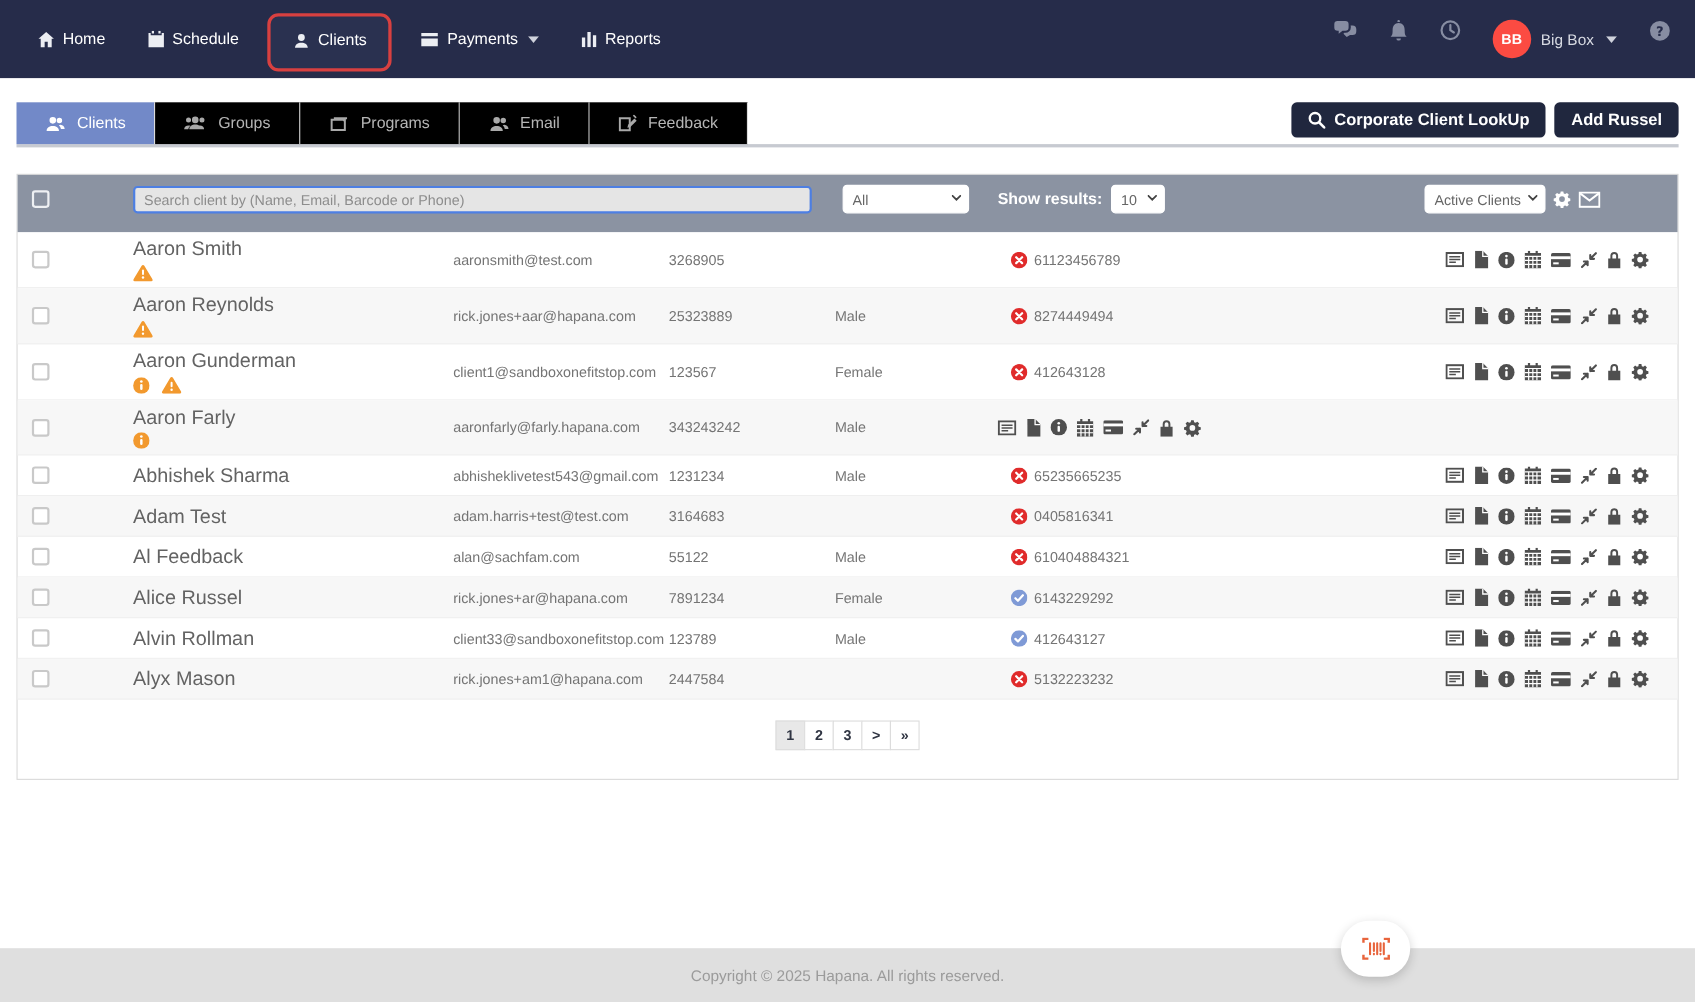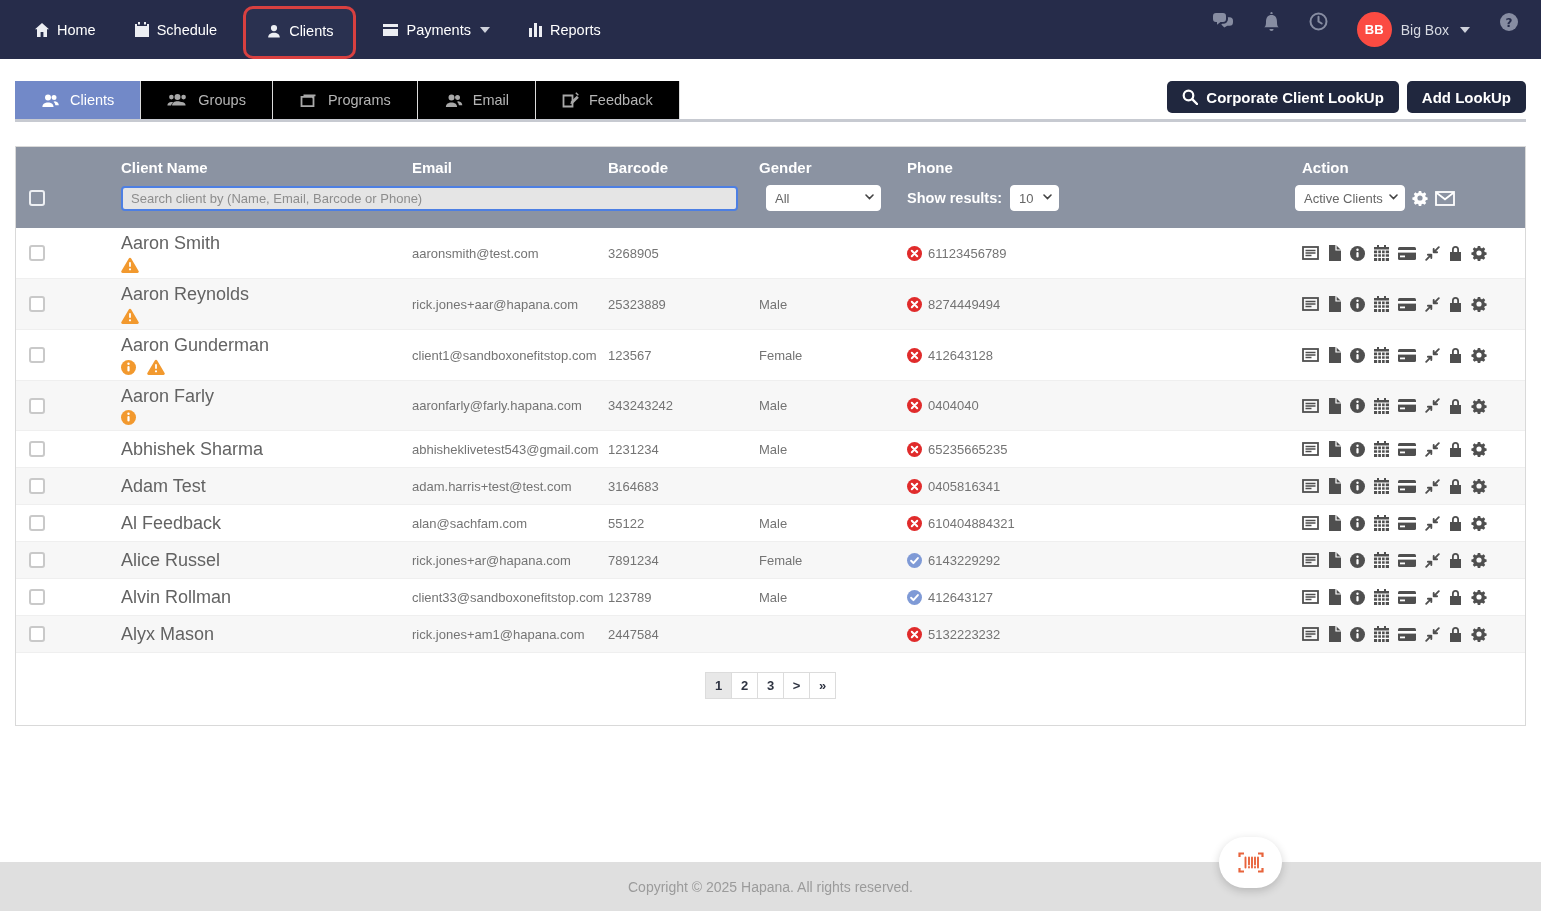--- a/index.html
+++ b/index.html
@@ -8,21 +8,21 @@
     position: relative;
     font-family: "Liberation Sans", sans-serif;
     background: #ffffff;
     overflow: hidden;
     color: #333;
   }
   svg { display:block; }
 
   
   .topnav {
-    height: 59px; background: #262c4a; display: flex; align-items: center;
+    height: 71px; background: #262c4a; display: flex; align-items: center;
     padding: 16px 22px; position: relative; z-index: 20;
   }
   .nav-left { display: flex; align-items: center; gap: 14px; }
   .nav-item {
     display: flex; align-items: center; gap: 7px; color: #ffffff;
     font-size: 14.5px; font-weight: 500; padding: 8px 12px; cursor: pointer; white-space: nowrap;
   }
   .nav-item .nicon { color: #eceef3; }
   .nav-item-clients {
     position: relative; top: 3px;
@@ -100,21 +100,21 @@
   .w-active { width: 110px; }
   .hicon { color: #ffffff; cursor: pointer; }
 
   
   .trow { display: flex; align-items: center; min-height: 37px; border-bottom: 1px solid #efefef; padding: 5px 0; }
   .trow:nth-child(even) { background: #f7f7f7; }
   .trow .cell { font-size: 13px; color: #747474; }
   .nm { font-size: 18px; color: #636363; cursor: pointer; }
   .flags { display: flex; gap: 11px; margin-top: 3px; align-items: center; }
   .flag-ic { color: #f2992e; }
-  .c-phone.cellflex { display: flex; align-items: center; gap: 6px; }
+  .c-phone.cellflex { display: flex; align-items: center; gap: 6px; margin-left: 12px; }
   .pstat.invalid { color: #e02b2b; }
   .pstat.valid { color: #7f9ad6; }
   .c-action.cellflex { display: flex; align-items: center; gap: 9px; }
   .aicon { color: #4f4f4f; cursor: pointer; }
 
   
   .pagination { display: flex; justify-content: center; padding: 19px 0 26px; }
   .page {
     min-width: 27px; height: 27px; border: 1px solid #dcdcdc; background: #fff;
     color: #2f3442; font-size: 13px; font-weight: bold; font-family: inherit;
@@ -274,36 +274,27 @@
     <button class="dark-btn">
       <span>
           <svg width="16" height="16" viewBox="0 0 16 16">
             <circle cx="6.5" cy="6.5" r="4.8" fill="none" stroke="currentColor" stroke-width="2.2"></circle>
             <path d="M10.2 10.2L15 15" stroke="currentColor" stroke-width="2.4" stroke-linecap="round"></path>
           </svg>
         </span>
       <span>Corporate Client LookUp</span>
     </button>
     <button class="dark-btn">
-      <span>Add LookUp</span>
+      <span>Add Russel</span>
     </button>
   </div>
 </div>
 
 <div class="table-wrap">
   <div class="thead">
-    <div class="hrow">
-      <div class="hcell c-check"></div>
-      <div class="hcell c-name">Client Name</div>
-      <div class="hcell c-email">Email</div>
-      <div class="hcell c-barcode">Barcode</div>
-      <div class="hcell c-gender">Gender</div>
-      <div class="hcell c-phone">Phone</div>
-      <div class="hcell c-action">Action</div>
-    </div>
     <div class="frow">
       <div class="fcheck">
         <input type="checkbox" class="cb head-cb" style="">
       </div>
       <input type="text" class="search-input" placeholder="Search client by (Name, Email, Barcode or Phone)" style="">
       <span class="select-wrap w-gender">
         <select>
           <option>All</option>
         </select>
         <span class="sel-caret">
@@ -607,29 +598,20 @@
                 <circle cx="7.5" cy="7.5" r="7.5" fill="#f2992e"></circle>
                 <circle cx="7.5" cy="3.8" r="1.2" fill="#fff"></circle>
                 <rect x="6.4" y="6" width="2.2" height="5.6" rx="1.1" fill="#fff"></rect>
               </svg>
             </span>
           </div>
     </div>
     <div class="cell c-email">aaronfarly@farly.hapana.com</div>
     <div class="cell c-barcode">343243242</div>
     <div class="cell c-gender">Male</div>
-    <div class="cell c-phone cellflex">
-      <span class="pstat invalid">
-            <svg width="15" height="15" viewBox="0 0 15 15">
-              <circle cx="7.5" cy="7.5" r="7.5" fill="currentColor"></circle>
-              <path d="M4.8 4.8l5.4 5.4M10.2 4.8L4.8 10.2" stroke="#fff" stroke-width="2" stroke-linecap="round"></path>
-            </svg>
-          </span>
-      <span class="pnum">0404040</span>
-    </div>
     <div class="cell c-action cellflex">
           <span class="aicon">
             <svg width="17" height="14" viewBox="0 0 17 14">
               <rect x="1" y="1" width="15" height="12" fill="none" stroke="currentColor" stroke-width="1.8"></rect>
               <path d="M3.5 4.5h10M3.5 7h10M3.5 9.5h6" stroke="currentColor" stroke-width="1.4"></path>
             </svg>
           </span>
           <span class="aicon">
             <svg width="13" height="16" viewBox="0 0 13 16">
               <path fill="currentColor" d="M1 0h7l5 5v11H1z"></path>

